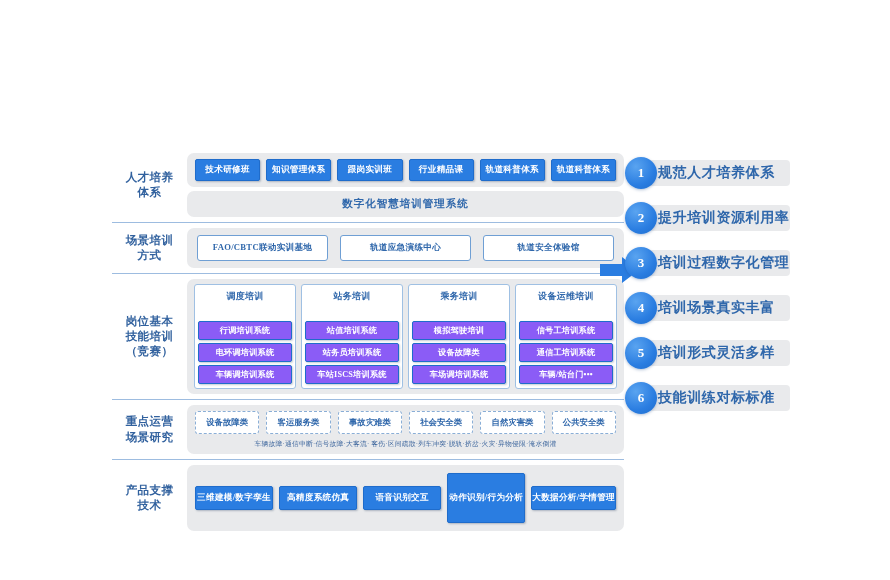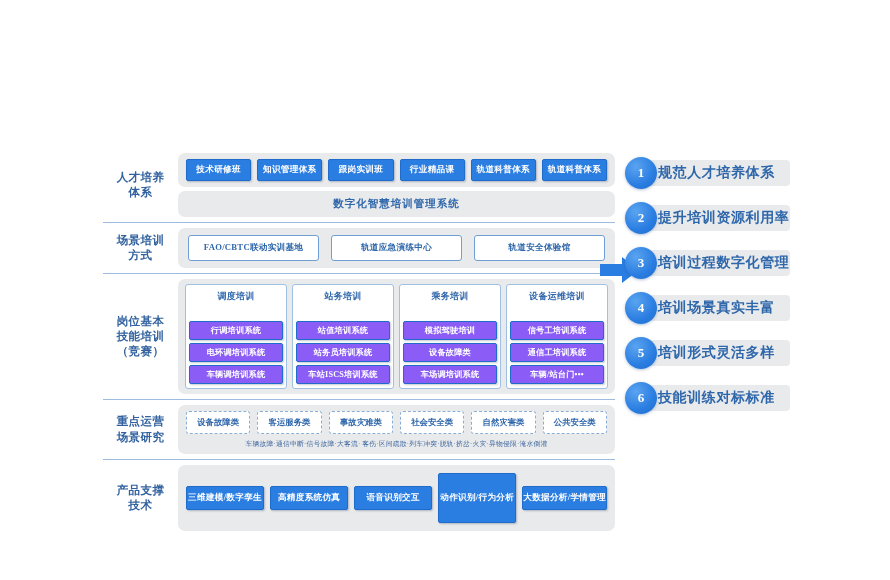--- a/index.html
+++ b/index.html
@@ -4,21 +4,21 @@
 <style>
   html,body{margin:0;padding:0;}
   body{
     width:890px;height:580px;background:#ffffff;
     font-family:"Liberation Serif","DejaVu Serif",serif;
     overflow:hidden;position:relative;
   }
   .canvas{position:absolute;left:0;top:0;width:890px;height:580px;}
 
   
-  .diagram{position:absolute;left:103px;top:148px;width:512px;}
+  .diagram{position:absolute;left:112px;top:148px;width:512px;}
 
   .row{display:flex;align-items:stretch;position:relative;}
   .row + .row{border-top:1.2px solid #9dbce0;}
 
   .rowlabel{
     width:75px;flex:0 0 75px;
     display:flex;align-items:center;justify-content:center;
     color:#31619e;font-weight:bold;font-size:11.5px;line-height:1.32;
     text-align:center;letter-spacing:.4px;
   }

